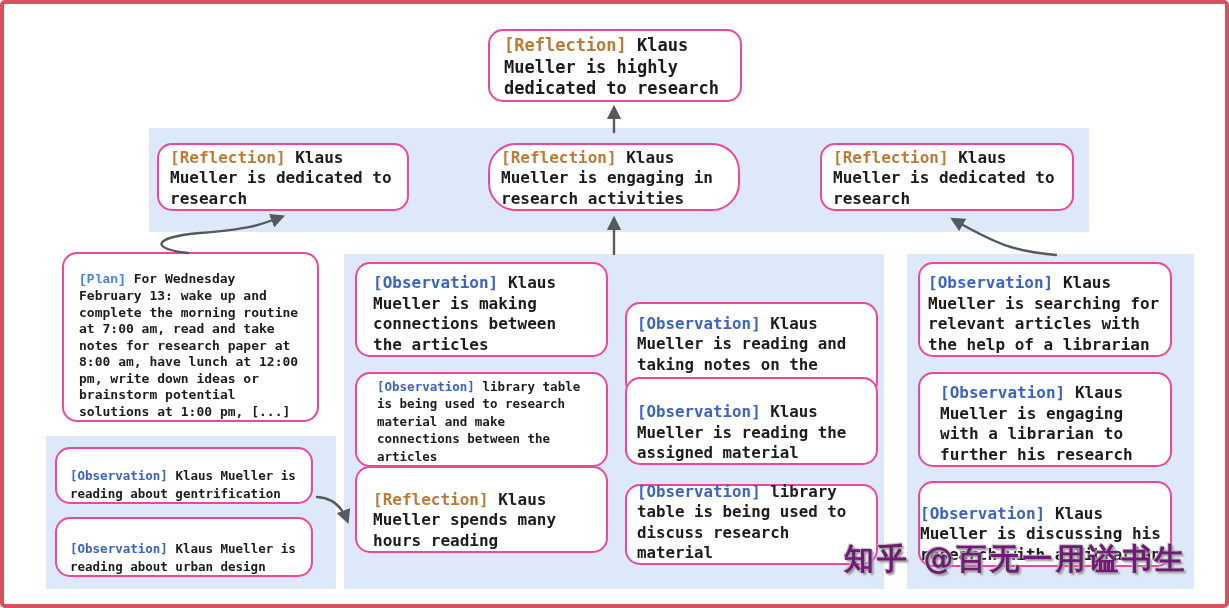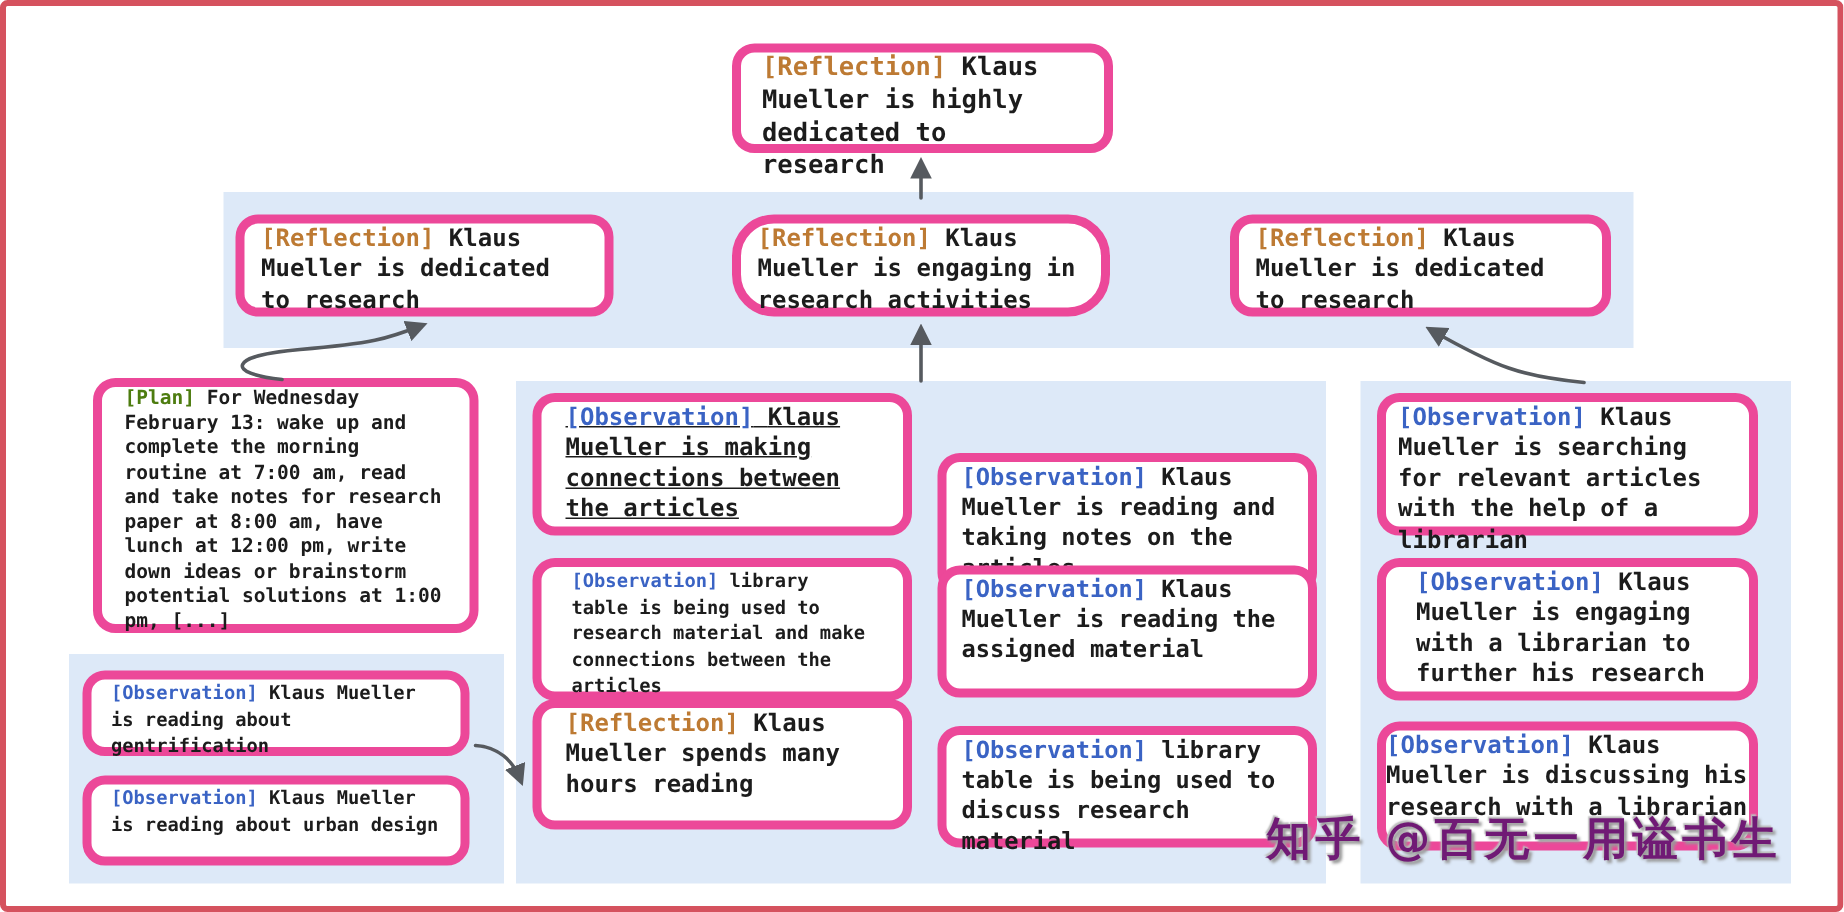--- a/index.html
+++ b/index.html
@@ -15,37 +15,37 @@
     color:#1c1c1c;
   }
   .band{
     position:absolute;
     background:#dde9f8;
     z-index:1;
   }
   .box{
     position:absolute;
     background:#ffffff;
-    border:6px solid #ec4899;
+    border:2px solid #ec4899;
     border-radius:15px;
     box-sizing:border-box;
     display:flex;
-    align-items:flex-start;
+    align-items:flex-end;
     z-index:3;
     font-size:16px;
     line-height:1.28;
   }
   .box .txt{width:100%;}
   .fs17{font-size:17px;}
   .fs158{font-size:15.8px;}
   .small{font-size:12.5px;line-height:1.4;}
   .plan-box{font-size:13px;line-height:1.27;}
   .tag-reflection{color:#bd7a33;}
   .tag-observation{color:#3a63c4;}
-  .tag-plan{color:#4d7c0f;}
+  .tag-plan{color:#3b82f6;font-family:Liberation Mono, monospace;}
   #arrows{
     position:absolute;left:0;top:0;z-index:4;pointer-events:none;
   }
   #watermark{
     position:absolute;
     left:840px;top:535px;
     z-index:10;
     font-family:"DejaVu Sans","Liberation Sans",sans-serif;
     font-weight:bold;
     font-size:30px;
@@ -98,21 +98,21 @@
     <div class="txt"><span class="tag-plan">[Plan]</span> <span>For Wednesday February 13: wake up and complete the morning routine at 7:00 am, read and take notes for research paper at 8:00 am, have lunch at 12:00 pm, write down ideas or brainstorm potential solutions at 1:00 pm, [...]</span></div>
   </div>
 
   <div class="box small" style="left:51px;top:443px;width:258px;height:57px;padding:0 13px;">
     <div class="txt"><span class="tag-observation">[Observation]</span> <span>Klaus Mueller is reading about gentrification</span></div>
   </div>
   <div class="box small" style="left:51px;top:513px;width:258px;height:60px;padding:0 13px;">
     <div class="txt"><span class="tag-observation">[Observation]</span> <span>Klaus Mueller is reading about urban design</span></div>
   </div>
 
-  <div class="box" style="left:351px;top:258px;width:253px;height:95px;padding:0 16px;text-decoration:underline;">
+  <div class="box" style="left:351px;top:258px;width:253px;height:95px;padding:0 16px;">
     <div class="txt"><span class="tag-observation">[Observation]</span> <span>Klaus Mueller is making connections between the articles</span></div>
   </div>
   <div class="box small" style="left:351px;top:368px;width:253px;height:95px;padding:0 20px;">
     <div class="txt"><span class="tag-observation">[Observation]</span> <span>library table is being used to research material and make connections between the articles</span></div>
   </div>
   <div class="box" style="left:351px;top:462px;width:253px;height:87px;padding:0 16px;">
     <div class="txt"><span class="tag-reflection">[Reflection]</span> <span>Klaus Mueller spends many hours reading</span></div>
   </div>
 
   <div class="box fs158" style="left:621px;top:258px;width:253px;height:95px;padding:0 5px 0 10px;margin-top:40px;">

